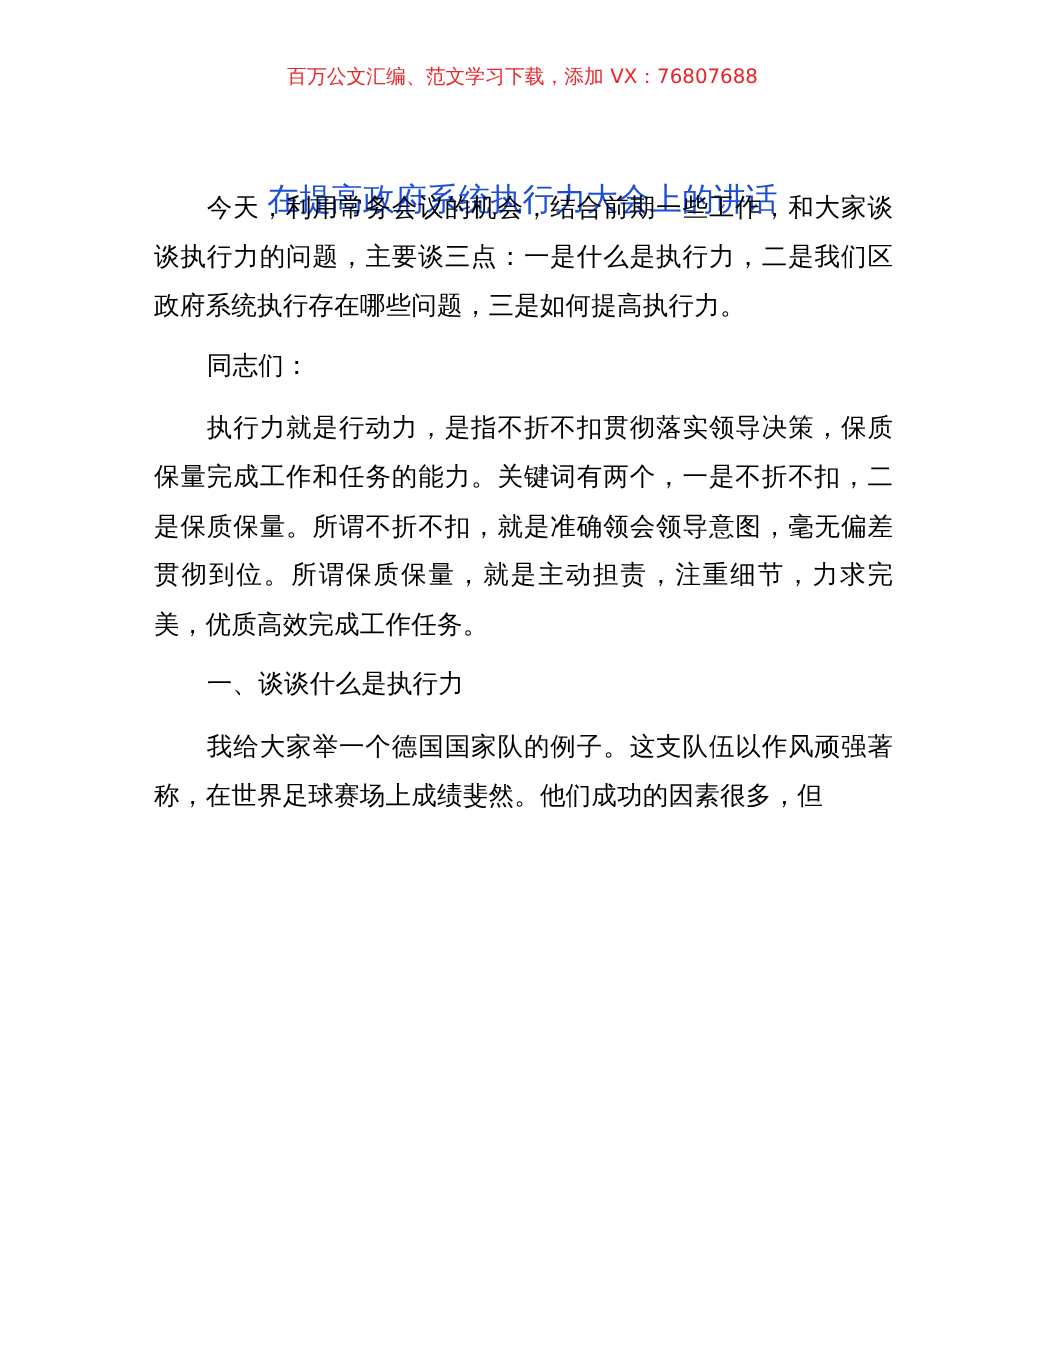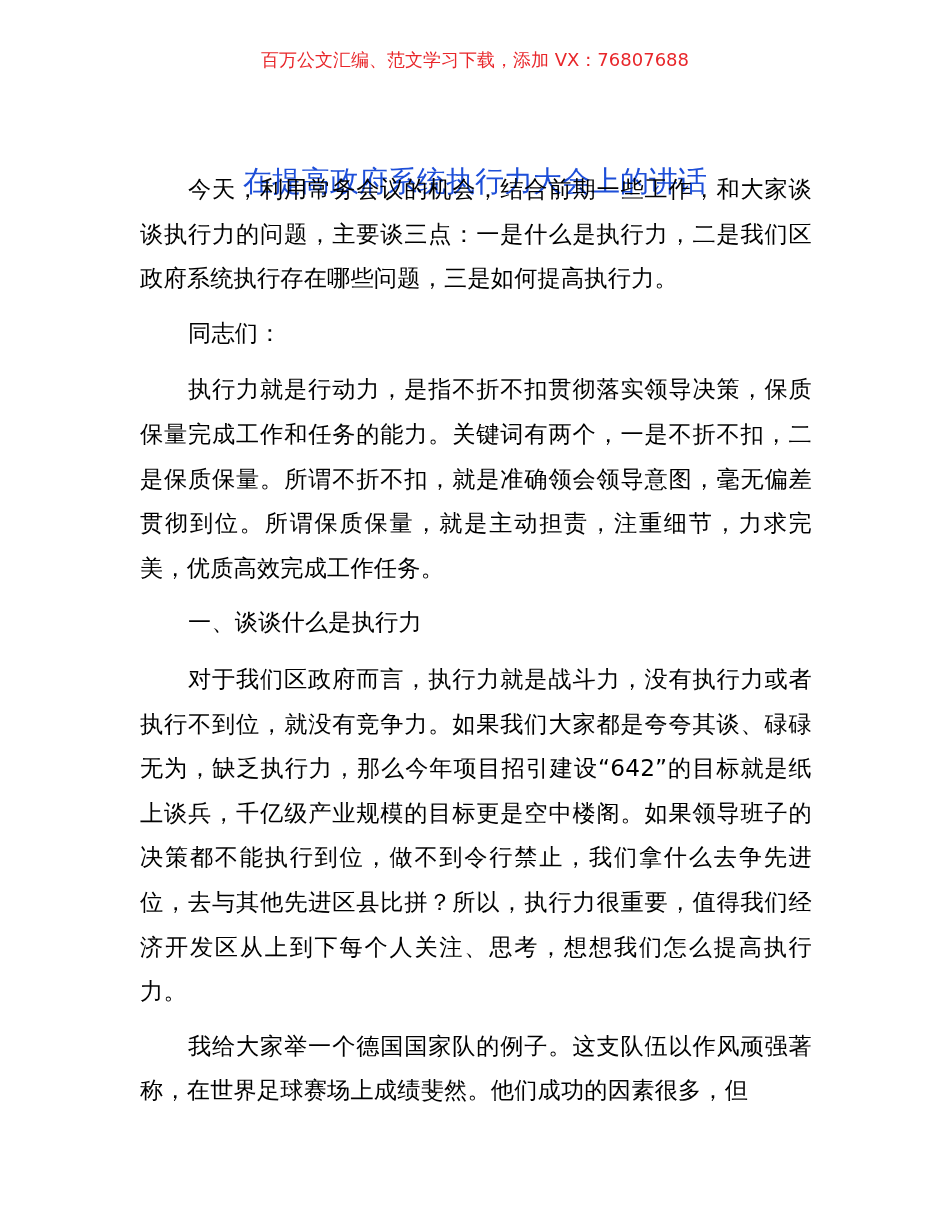--- a/index.html
+++ b/index.html
@@ -1,18 +1,18 @@
 <!DOCTYPE html>
 <html><head>
 <meta charset="utf-8">
 <style>
   html, body { margin:0; padding:0; background:#ffffff; }
   body { width:950px; height:1230px; position:relative; overflow:hidden;
          font-family:"DejaVu Sans","Liberation Sans",sans-serif; color:#000; }
-  .header { position:absolute; top:46px; left:0; width:950px; text-align:center;
+  .header { position:absolute; top:56px; left:0; width:950px; text-align:center;
             color:#e8262a; font-size:18px; line-height:28px; }
   .title { position:absolute; top:112px; left:0; width:950px; text-align:center;
            font-size:29px; line-height:44px; color:#1d4ed8;margin-top:47px; }
   .body-text { position:absolute; top:167px; left:140px; width:672px;
                font-size:23.2px; line-height:44.6px; letter-spacing:0.2px; }
   .para { margin:0 0 10px 0; text-indent:48px; text-align:justify; }
   .para.salutation { margin-bottom:12px; }
   .para.heading { margin-bottom:12px; }
 </style>
 </head>
@@ -20,15 +20,14 @@
 
 <div class="header">百万公文汇编、范文学习下载，添加 VX：76807688</div>
 
 <div class="title">在提高政府系统执行力大会上的讲话</div>
 
 <div class="body-text">
   <p class="para">今天，利用常务会议的机会，结合前期一些工作，和大家谈谈执行力的问题，主要谈三点：一是什么是执行力，二是我们区政府系统执行存在哪些问题，三是如何提高执行力。</p>
   <p class="para salutation">同志们：</p>
   <p class="para">执行力就是行动力，是指不折不扣贯彻落实领导决策，保质保量完成工作和任务的能力。关键词有两个，一是不折不扣，二是保质保量。所谓不折不扣，就是准确领会领导意图，毫无偏差贯彻到位。所谓保质保量，就是主动担责，注重细节，力求完美，优质高效完成工作任务。</p>
   <p class="para heading">一、谈谈什么是执行力</p>
-  <p class="para">对于我们区政府而言，执行力就是战斗力，没有执行力或者执行不到位，就没有竞争力。如果我们大家都是夸夸其谈、碌碌无为，缺乏执行力，那么今年项目招引建设“642”的目标就是纸上谈兵，千亿级产业规模的目标更是空中楼阁。如果领导班子的决策都不能执行到位，做不到令行禁止，我们拿什么去争先进位，去与其他先进区县比拼？所以，执行力很重要，值得我们经济开发区从上到下每个人关注、思考，想想我们怎么提高执行力。</p>
   <p class="para">我给大家举一个德国国家队的例子。这支队伍以作风顽强著称，在世界足球赛场上成绩斐然。他们成功的因素很多，但</p>
 </div>
 
 </body></html>

